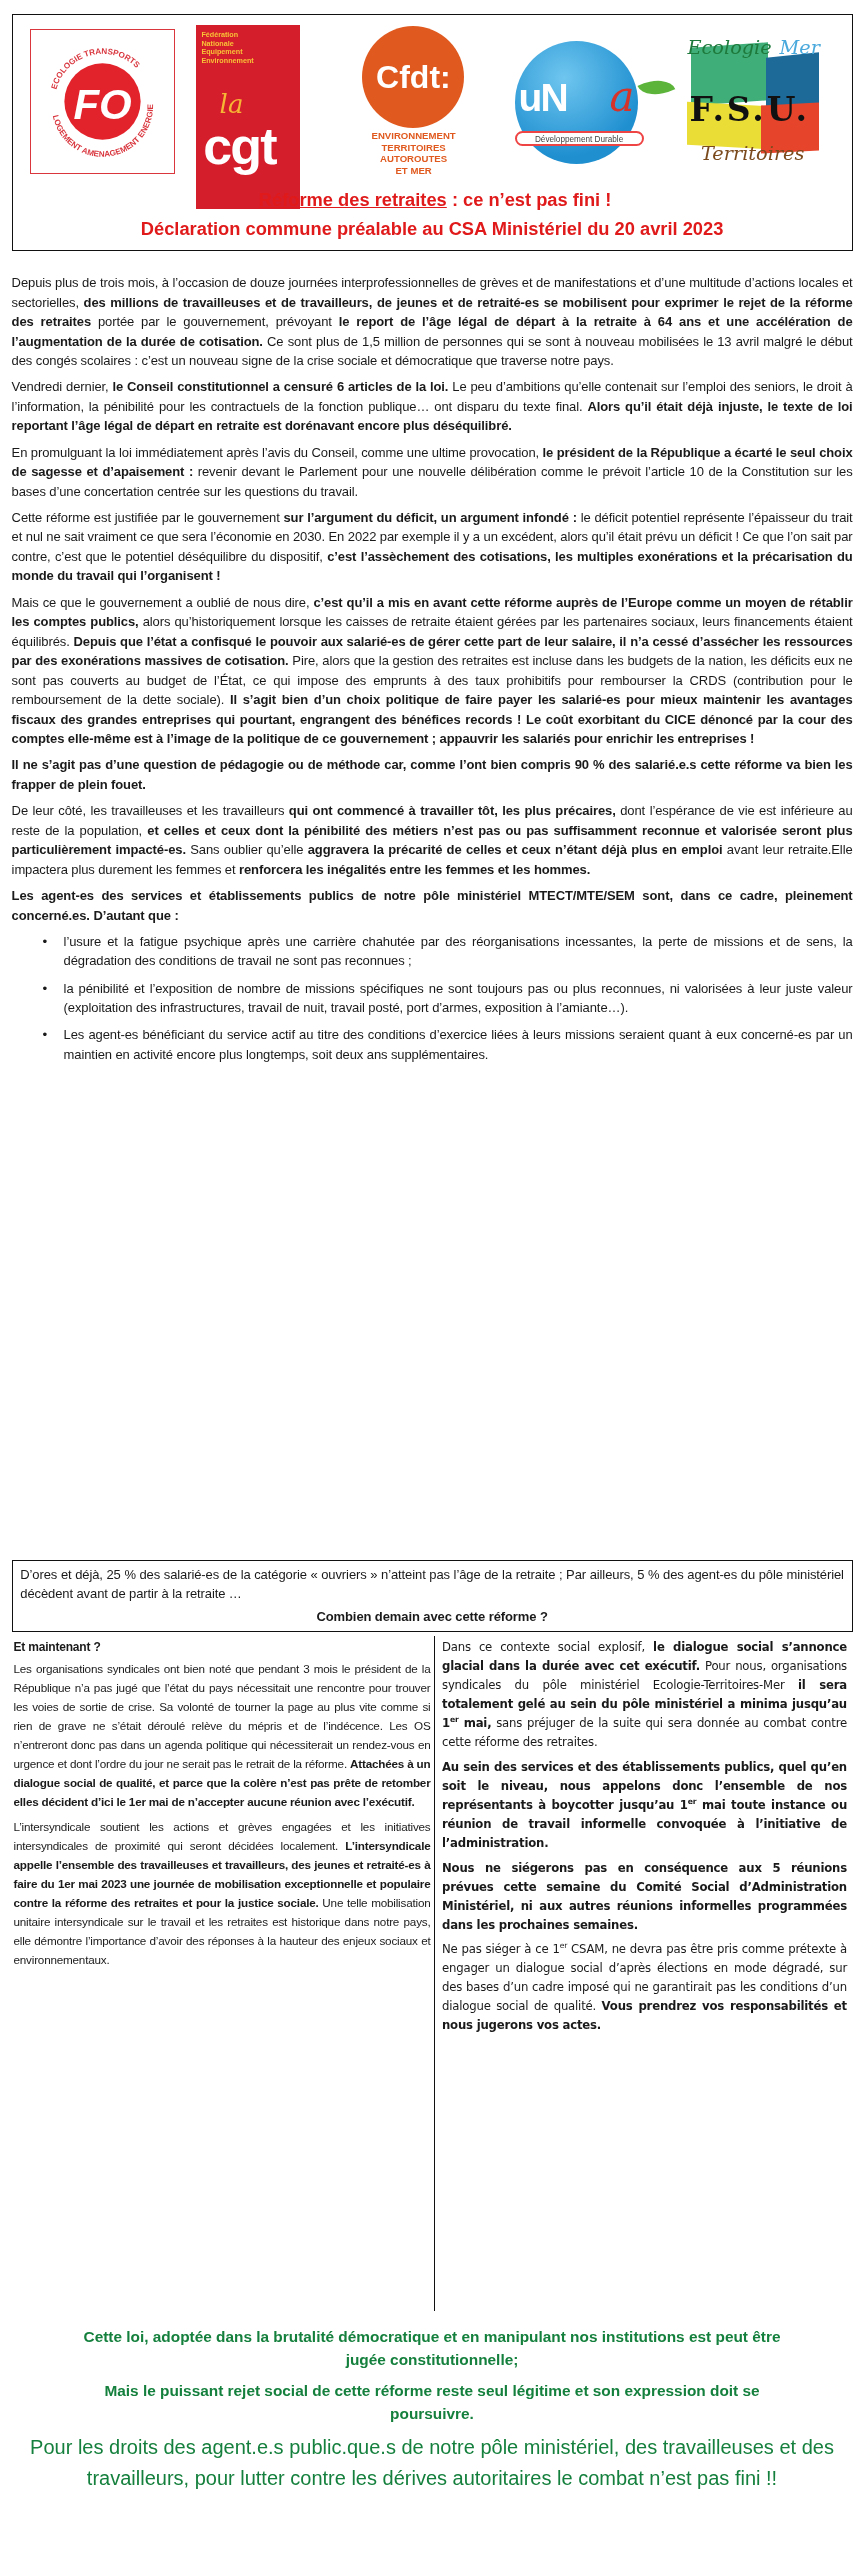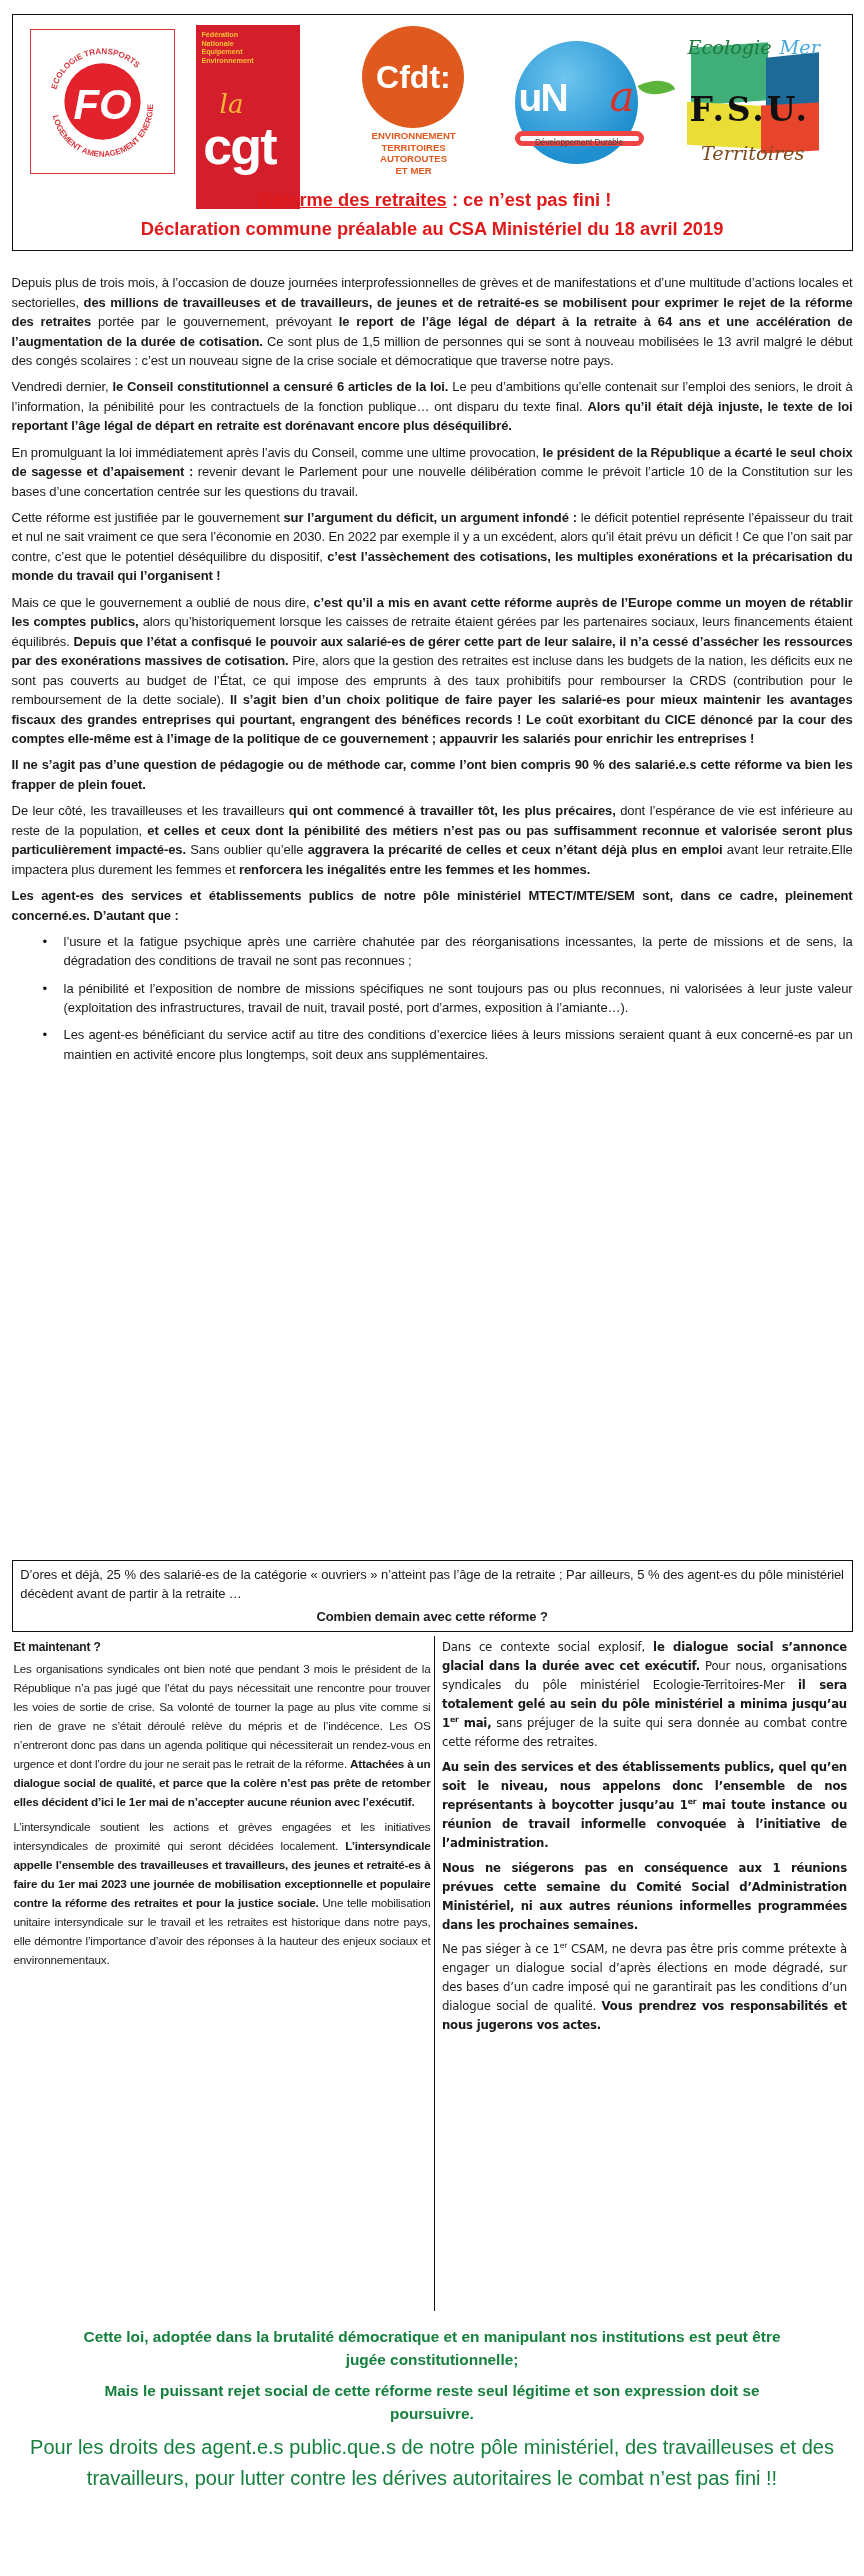--- a/index.html
+++ b/index.html
@@ -39,21 +39,21 @@
   .logo-cfdt .circle { position: absolute; left: 6.8px; top: 0; width: 102px; height: 102px; border-radius: 50%; background: #e05a1f; display:flex; align-items:center; justify-content:center; }
   .logo-cfdt .circle span { color: #fff; font-weight: bold; font-size: 32px; font-family: "Liberation Sans", sans-serif; }
   .logo-cfdt .sub { position: absolute; left: 0; top: 104px; width: 116px; text-align: center; color: #e05a1f; font-size: 9.6px; font-weight: bold; line-height: 11.6px; font-family: "Liberation Sans", sans-serif; }
 
   
   .logo-unsa { left: 502px; top: 26px; width: 159px; height: 125px; }
   .logo-unsa .circle { position: absolute; left: 0; top: 0; width: 123px; height: 123px; border-radius: 50%; background: radial-gradient(circle at 40% 30%, #6fc6ef, #1f8fd0 70%); }
   .logo-unsa .word { position: absolute; left: 3.9px; top: 35px; color: #fff; font-weight: bold; font-size: 39px; font-family: "Liberation Sans", sans-serif; letter-spacing: -1.9px; }
   .logo-unsa .a { position: absolute; left: 95px; top: 31px; color: #d6332a; font-size: 42px; font-style: italic; font-family: "DejaVu Serif", serif; }
   .logo-unsa .leaf { position: absolute; left: 125px; top: 37px; width: 33px; height: 19.3px; background: #5cb53a; border-radius: 0 100% 0 100%; transform: rotate(-25deg); }
-  .logo-unsa .pill { position: absolute; left: 0; top: 90px; width: 129px; height: 15.4px; border-radius: 7.7px; background: #fff; border: 5px solid #ef4444; font-size: 8.2px; color: #444; text-align: center; line-height: 13.5px; font-family: "Liberation Sans", sans-serif; }
+  .logo-unsa .pill { position: absolute; left: 0; top: 90px; width: 129px; height: 15.4px; border-radius: 7.7px; background: #fff; border: 2px solid #ef4444; font-size: 8.2px; color: #444; text-align: center; line-height: 13.5px; font-family: "Liberation Sans", sans-serif; }
 
   
   .logo-fsu { left: 671px; top: 21px; width: 140px; height: 135px; }
   .logo-fsu .q1 { position: absolute; left: 7.7px; top: 9.6px; width: 77px; height: 58px; background: #3fae78; transform: skewY(-4deg); }
   .logo-fsu .q2 { position: absolute; left: 82px; top: 19.3px; width: 53px; height: 53px; background: #1d6a99; transform: skewY(-6deg); }
   .logo-fsu .q3 { position: absolute; left: 3.9px; top: 68px; width: 82px; height: 43px; background: #e9dd36; transform: skewY(3deg); }
   .logo-fsu .q4 { position: absolute; left: 77px; top: 68px; width: 58px; height: 48px; background: #e7452b; transform: skewY(-3deg); }
   .logo-fsu .top { position: absolute; left: 3.9px; top: 0; color: #1e7a3c; font-style: italic; font-size: 19.3px; font-family: "DejaVu Serif", serif; }
   .logo-fsu .topmer { position: absolute; left: 96px; top: 0; color: #4aa9dc; font-style: italic; font-size: 19.3px; font-family: "DejaVu Serif", serif; }
   .logo-fsu .mid { position: absolute; left: 5.8px; top: 54px; color: #111; font-weight: bold; font-size: 33px; font-family: "DejaVu Serif", serif; letter-spacing: 2.9px; }
@@ -178,21 +178,21 @@
         <div class="top">Ecologie</div>
         <div class="topmer">Mer</div>
         <div class="mid">F.S.U.</div>
         <div class="bot">Territoires</div>
       </div>
     </div>
 
     <div class="title1">
       <span class="u">Réforme des retraites</span><span> : ce n’est pas fini !</span>
     </div>
-    <div class="title2">Déclaration commune préalable au CSA Ministériel du 18 avril 2019</div>
+    <div class="title2">Déclaration commune préalable au CSA Ministériel du 20 avril 2023</div>
   </div>
 
   <div class="body-text">
     <p>
       <span>Depuis plus de trois mois, à l’occasion de douze journées interprofessionnelles de grèves et de manifestations et d’une multitude d’actions locales et sectorielles, </span><b>des millions de travailleuses et de travailleurs, de jeunes et de retraité-es se mobilisent pour exprimer le rejet de la réforme des retraites</b><span> portée par le gouvernement, prévoyant </span><b>le report de l’âge légal de départ à la retraite à 64 ans et une accélération de l’augmentation de la durée de cotisation.</b><span> Ce sont plus de 1,5 million de personnes qui se sont à nouveau mobilisées le 13 avril malgré le début des congés scolaires : c’est un nouveau signe de la crise sociale et démocratique que traverse notre pays.</span>
     </p>
     <p>
       <span>Vendredi dernier, </span><b>le Conseil constitutionnel a censuré 6 articles de la loi.</b><span> Le peu d’ambitions qu’elle contenait sur l’emploi des seniors, le droit à l’information, la pénibilité pour les contractuels de la fonction publique… ont disparu du texte final. </span><b>Alors qu’il était déjà injuste, le texte de loi reportant l’âge légal de départ en retraite est dorénavant encore plus déséquilibré.</b>
     </p>
     <p>
@@ -238,21 +238,21 @@
   <div class="col-divider"></div>
 
   <div class="col-right">
     <p>
       <span>Dans ce contexte social explosif, </span><b>le dialogue social s’annonce glacial dans la durée avec cet exécutif.</b><span> Pour nous, organisations syndicales du pôle ministériel Ecologie-Territoires-Mer </span><b><span>il sera totalement gelé au sein du pôle ministériel a minima jusqu’au 1</span><sup>er</sup><span> mai,</span></b><span> sans préjuger de la suite qui sera donnée au combat contre cette réforme des retraites.</span>
     </p>
     <p>
       <b><span>Au sein des services et des établissements publics, quel qu’en soit le niveau, nous appelons donc l’ensemble de nos représentants à boycotter jusqu’au 1</span><sup>er</sup><span> mai toute instance ou réunion de travail informelle convoquée à l’initiative de l’administration.</span></b>
     </p>
     <p>
-      <b>Nous ne siégerons pas en conséquence aux 1 réunions prévues cette semaine du Comité Social d’Administration Ministériel, ni aux autres réunions informelles programmées dans les prochaines semaines.</b>
+      <b>Nous ne siégerons pas en conséquence aux 5 réunions prévues cette semaine du Comité Social d’Administration Ministériel, ni aux autres réunions informelles programmées dans les prochaines semaines.</b>
     </p>
     <p>
       <span>Ne pas siéger à ce 1</span><sup>er</sup><span> CSAM, ne devra pas être pris comme prétexte à engager un dialogue social d’après élections en mode dégradé, sur des bases d’un cadre imposé qui ne garantirait pas les conditions d’un dialogue social de qualité. </span><b>Vous prendrez vos responsabilités et nous jugerons vos actes.</b>
     </p>
   </div>
 
   <div class="closing">
     <div class="c1">Cette loi, adoptée dans la brutalité démocratique et en manipulant nos institutions est peut être jugée constitutionnelle;</div>
     <div class="c2">Mais le puissant rejet social de cette réforme reste seul légitime et son expression doit se poursuivre.</div>
     <div class="c3">Pour les droits des agent.e.s public.que.s de notre pôle ministériel, des travailleuses et des travailleurs, pour lutter contre les dérives autoritaires le combat n’est pas fini !!</div>

